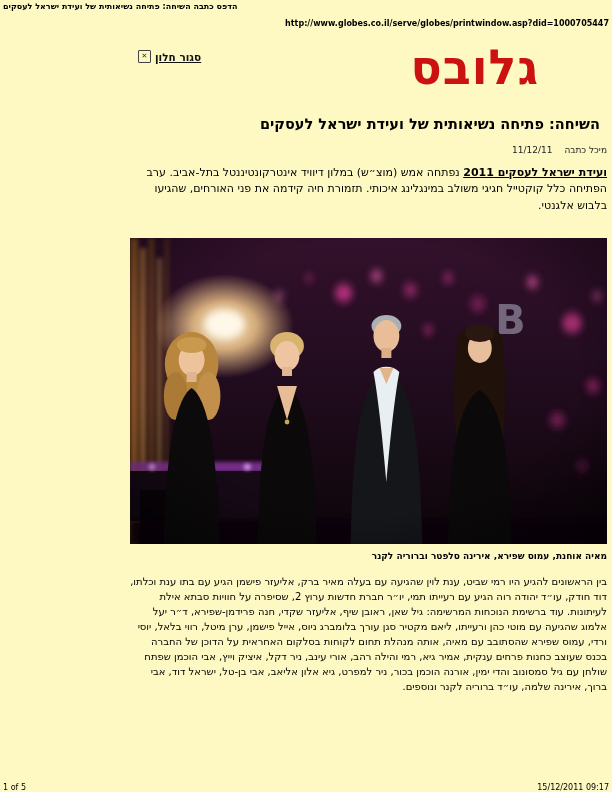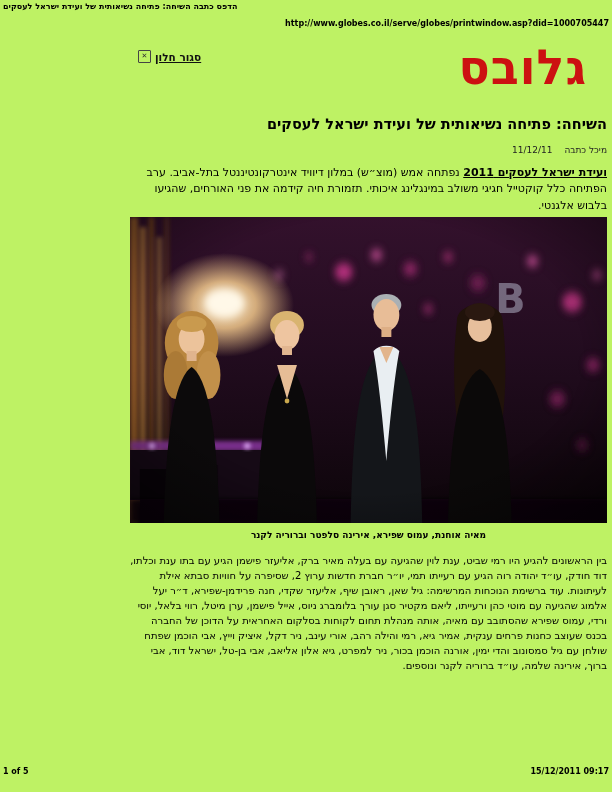--- a/index.html
+++ b/index.html
@@ -1,71 +1,71 @@
 <!DOCTYPE html>
 <html lang="he"><head>
 <meta charset="utf-8">
 <style>
   html,body{margin:0;padding:0;background:#9a9a9a;}
   .page{
     width:612px;height:792px;margin:0 auto;position:relative;
-    background:#bef264;overflow:hidden;
+    background:#fef9c3;overflow:hidden;
     font-family:"DejaVu Sans",sans-serif;color:#000;
   }
   
   .print-header{
     position:absolute;top:2px;left:3px;right:3px;
     display:flex;justify-content:space-between;align-items:flex-start;
     font-size:8px;font-weight:bold;color:#000;
   }
   .ph-left{direction:rtl;}
   .ph-right{direction:ltr;margin-top:17px;}
   .print-footer{
-    position:absolute;bottom:16px;left:3px;right:3px;
+    position:absolute;bottom:0;left:3px;right:3px;
     display:flex;justify-content:space-between;
-    font-size:8px;font-weight:bold;color:#000;
+    font-size:8px;font-weight:normal;color:#000;
   }
   
   .content{position:absolute;left:130px;right:5px;top:0;}
   .top-row{
     margin-top:46px;display:flex;justify-content:space-between;align-items:flex-start;
   }
   .close-link{
     margin-left:8px;margin-top:4px;
     display:inline-flex;align-items:center;gap:4px;
     font-size:10.5px;font-weight:bold;color:#111;cursor:pointer;text-decoration:none;
     direction:ltr;
   }
   .close-icon{
     width:11px;height:11px;border:1px solid #444;border-radius:1px;
     display:inline-flex;align-items:center;justify-content:center;
     font-size:7px;line-height:1;color:#333;
   }
   .close-label{text-decoration:underline;direction:rtl;}
-  .logo-block{margin-right:20px;direction:rtl;text-align:left;}
+  .logo-block{margin-right:68px;direction:rtl;text-align:left;}
   .logo-word{
     font-size:46px;line-height:0.95;font-weight:bold;color:#cc1111;
     letter-spacing:1px;transform:scaleY(1.05);
   }
   .logo-tag{
     margin-top:5px;font-size:10.5px;color:#5f6b76;
     letter-spacing:3px;word-spacing:4px;white-space:nowrap;
   }
   
   .article{direction:rtl;text-align:right;margin-top:26px;}
-  .article-title{font-size:14.5px;font-weight:bold;margin:0 0 13px;}
+  .article-title{font-size:14.5px;font-weight:bold;margin:0 7px 13px;}
   .subhead{font-size:11px;font-weight:bold;line-height:1.32;margin:0 0 3px;}
   .byline{font-size:9px;color:#222;margin:0 0 10px;display:flex;gap:12px;align-items:baseline;}
   .byline .date{direction:ltr;text-align:center;}
-  .lead{font-size:11px;line-height:1.5;margin:0 0 3px;text-align:right;}
+  .lead{font-size:11px;line-height:1.5;margin:0 0 24px;text-align:right;}
   .lead-link{font-weight:bold;color:#000;text-decoration:underline;cursor:pointer;}
   figure{margin:0;}
   .photo{width:100%;height:306px;display:block;background:#140812;}
   .photo svg{display:block;width:100%;height:100%;}
-  figcaption{font-size:9px;font-weight:bold;text-align:center;margin:7px 0 0;}
+  figcaption{font-size:9px;font-weight:bold;margin:7px 0 0;}
   .body2{font-size:10px;line-height:1.5;margin:13px 0 12px;}
 </style>
 </head>
 <body>
 
 <div class="page">
 
   <div class="print-header">
     <span class="ph-left">הדפס כתבה השיחה: פתיחה נשיאותית של ועידת ישראל לעסקים</span>
     <span class="ph-right">http://www.globes.co.il/serve/globes/printwindow.asp?did=1000705447</span>

